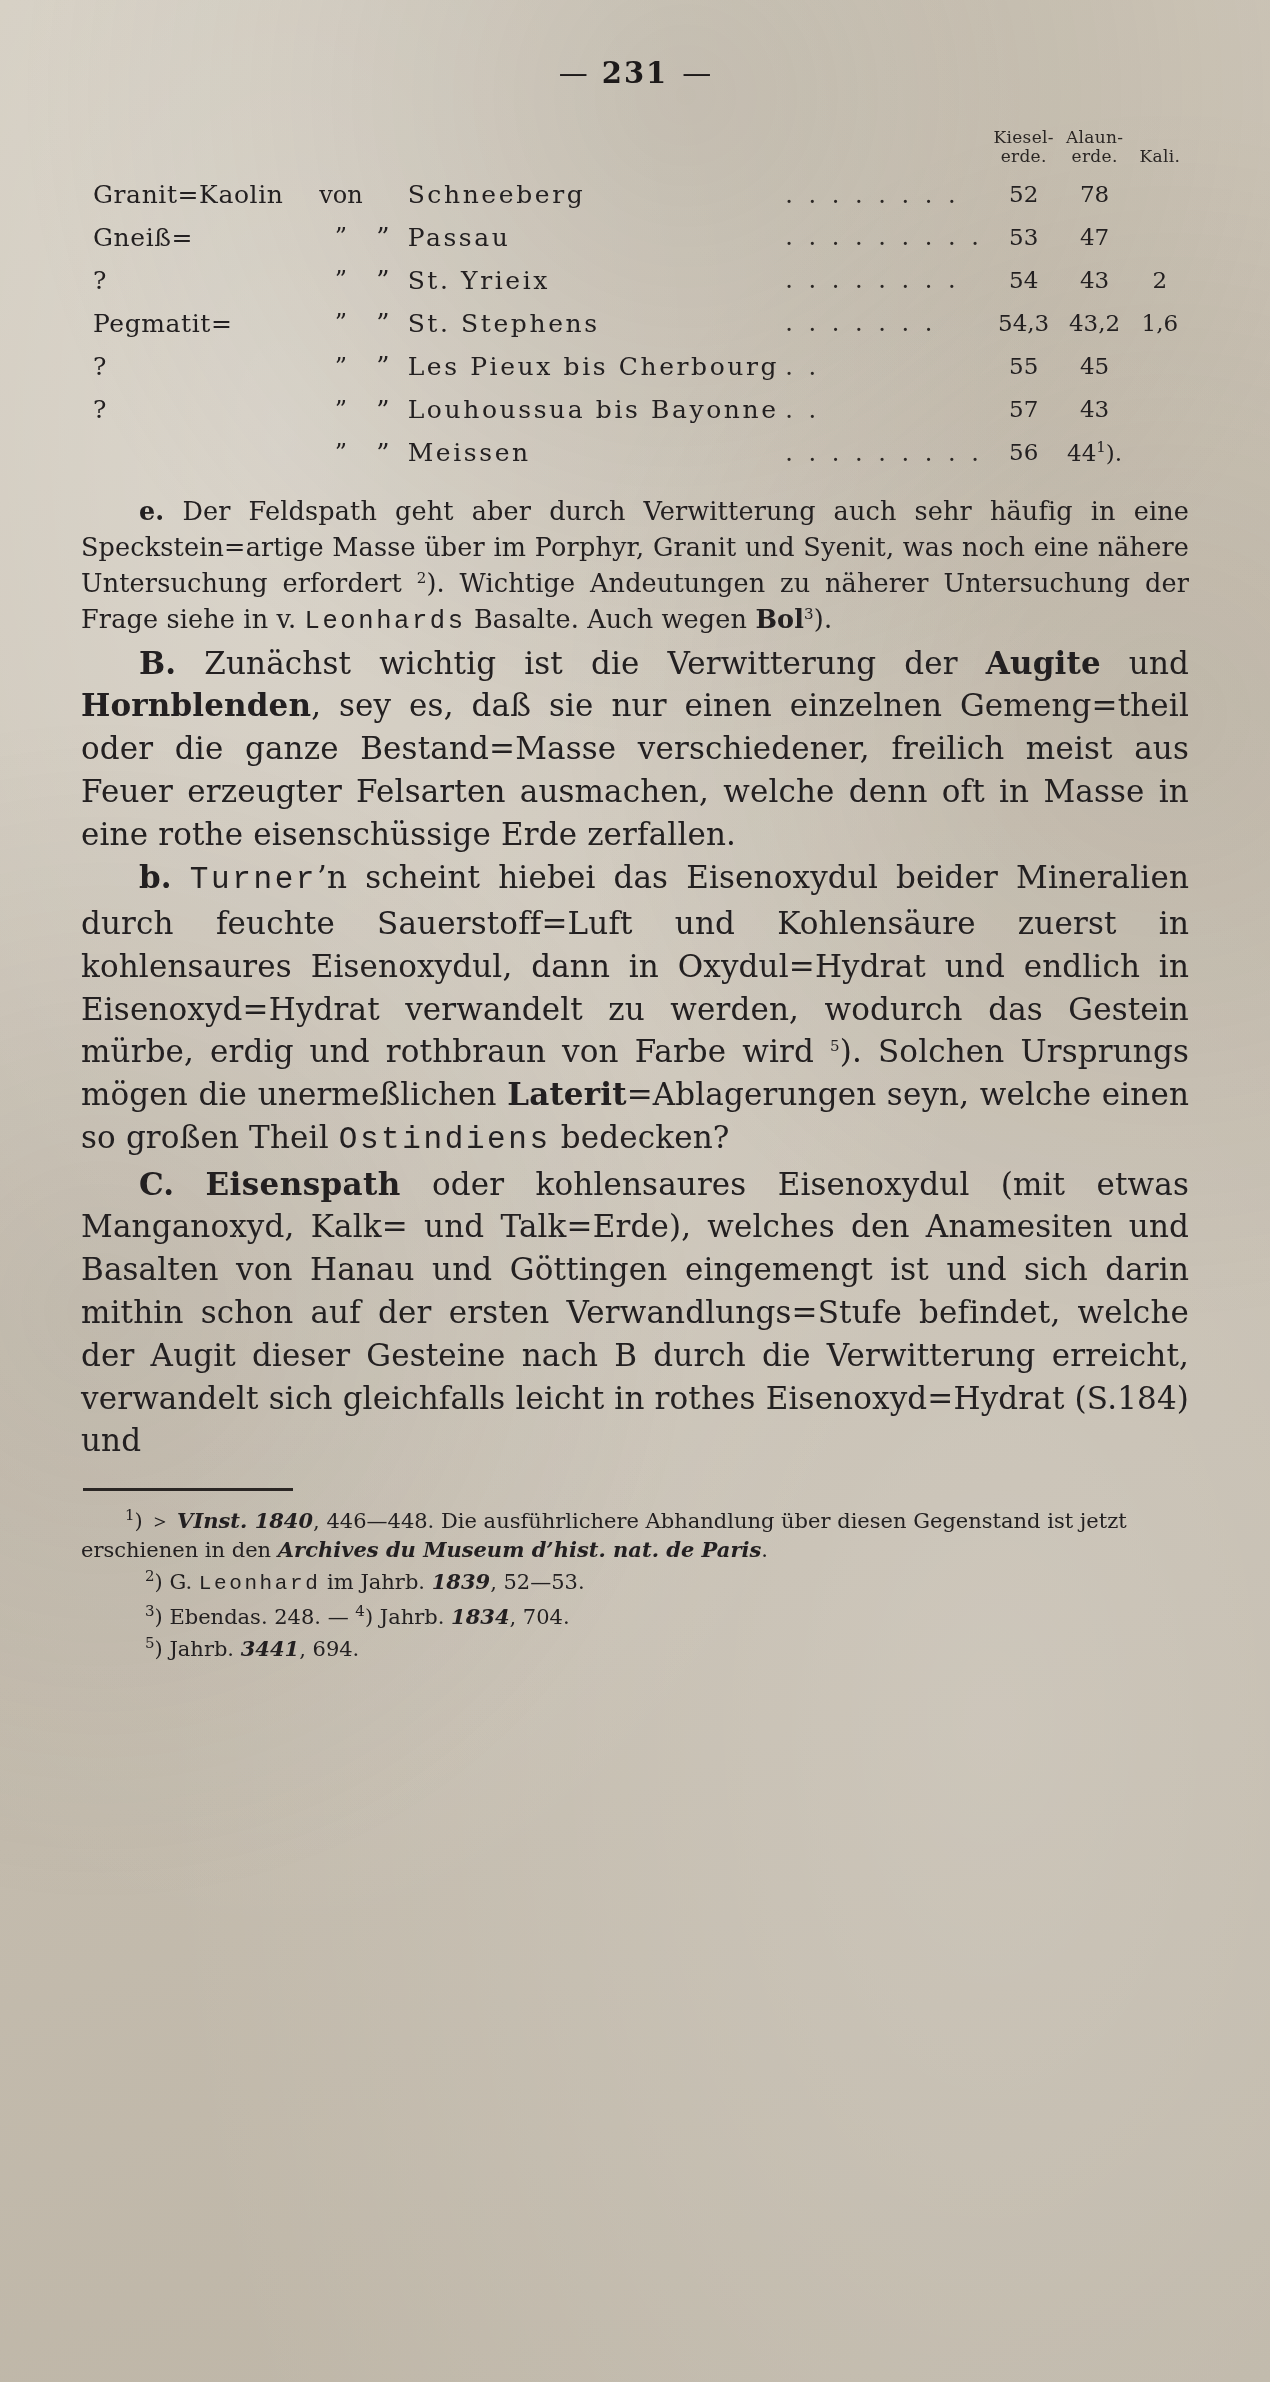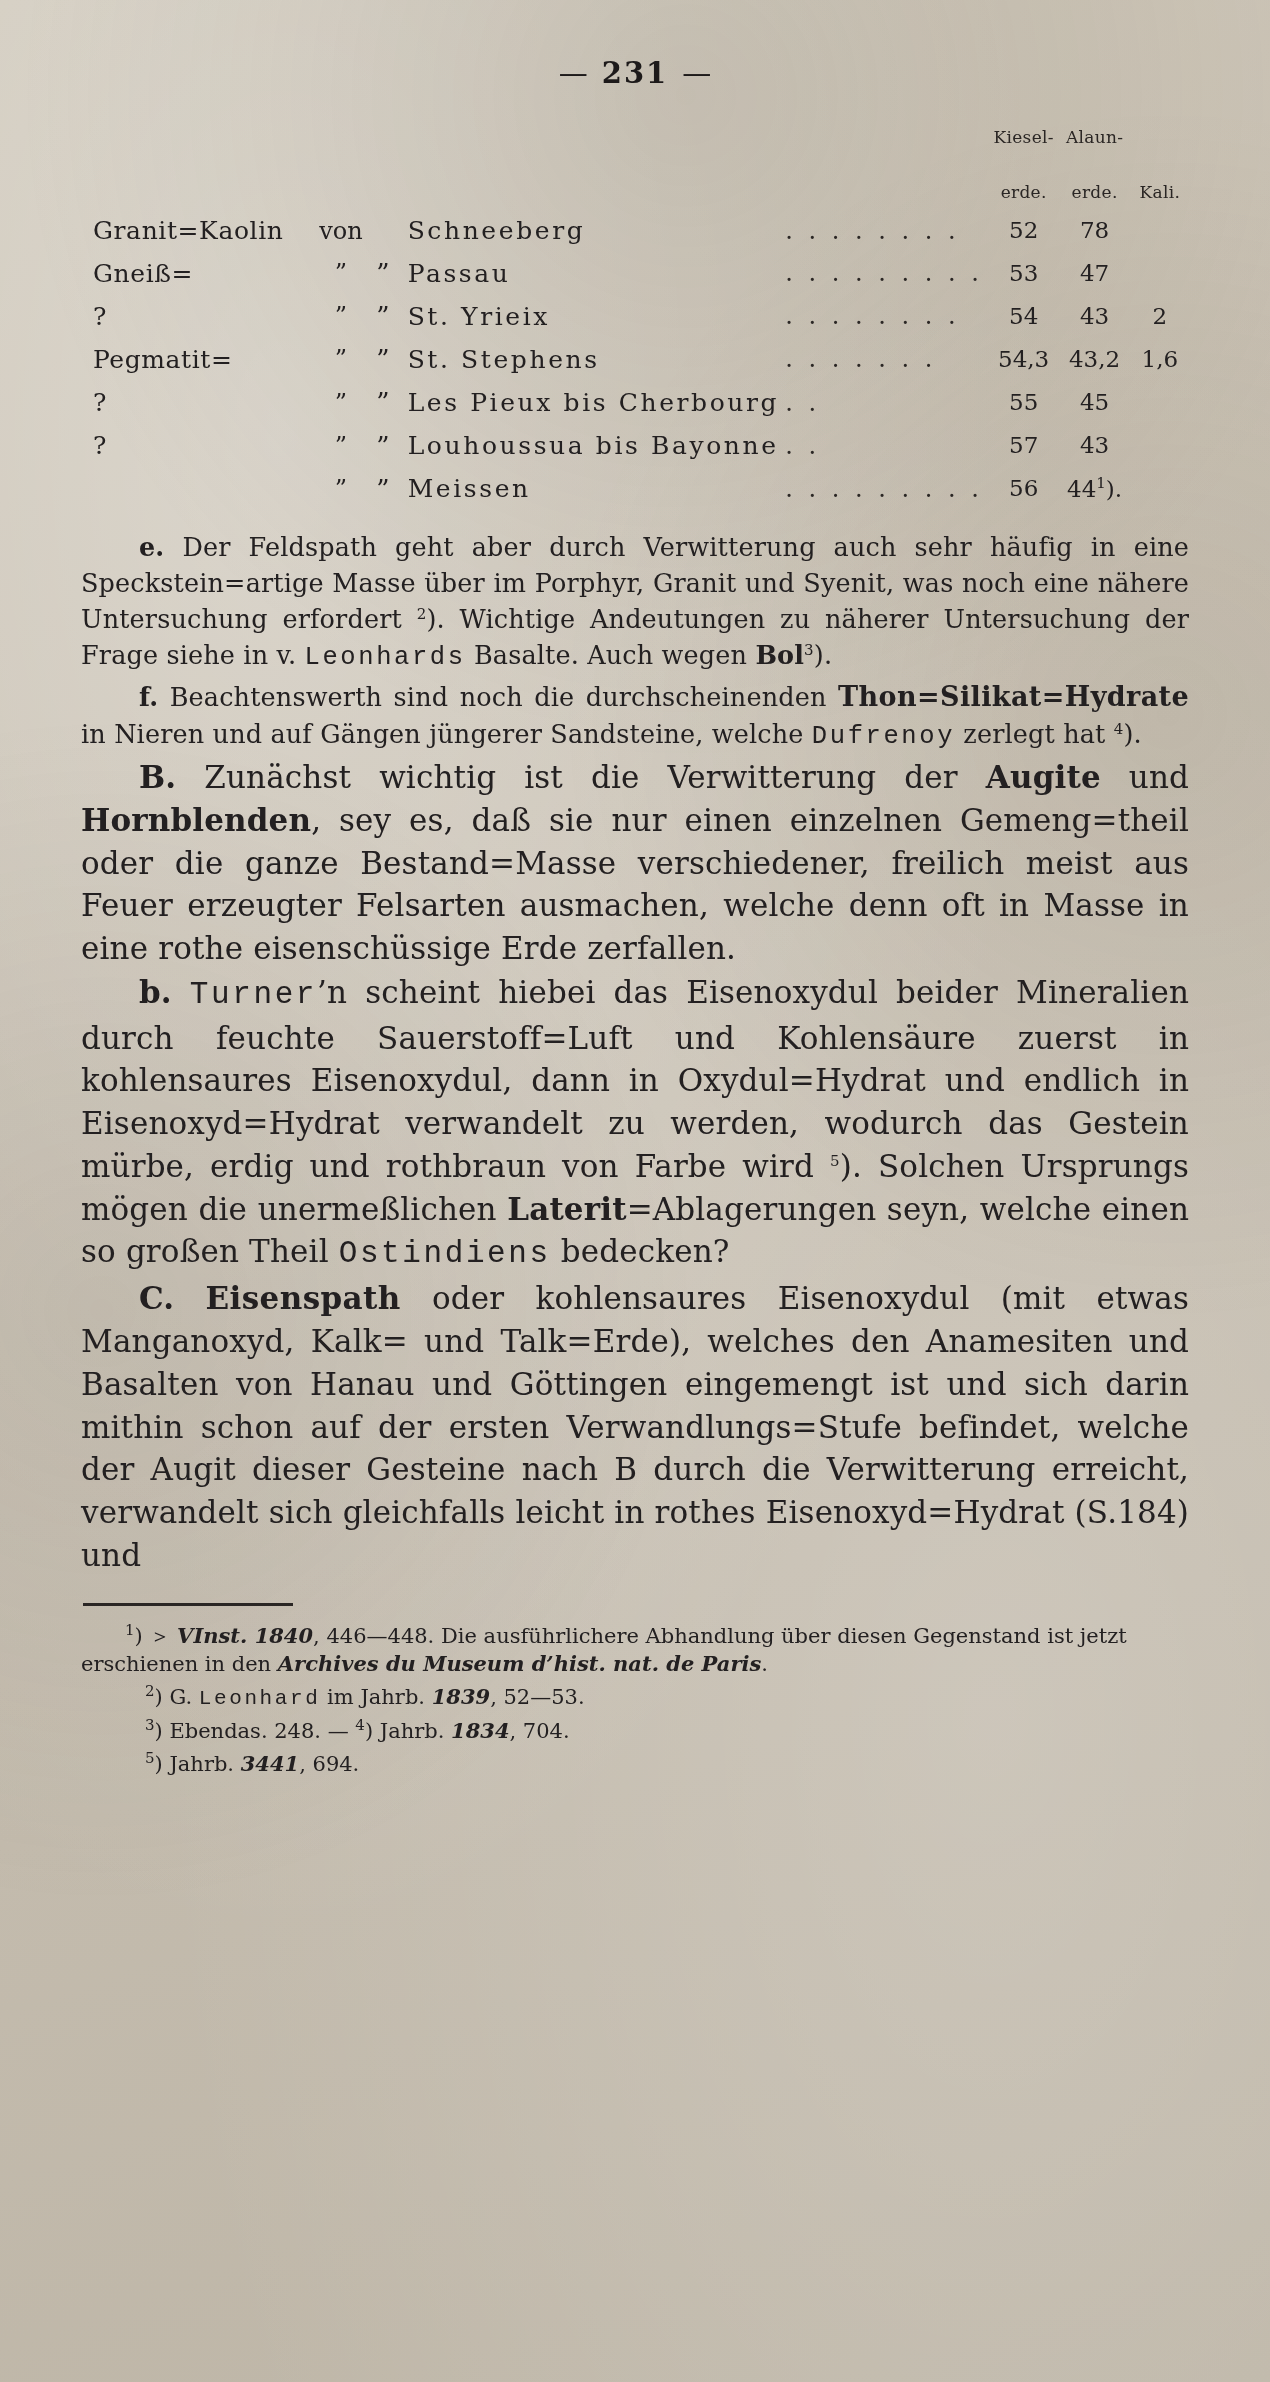--- a/index.html
+++ b/index.html
@@ -67,21 +67,21 @@
   table.analysis th {
     font-weight: 400;
     font-size: 17px;
     text-align: center;
     vertical-align: bottom;
     padding: 0 2px 8px 2px;
     font-family: "DejaVu Serif", serif;
     letter-spacing: 0.3px;
     color: #2a2624;
   }
-  table.analysis th .l2 { display: block; margin-top: 36px; }
+  table.analysis th .l2 { display: block; }
   td.c-name {
     white-space: nowrap;
     padding: 7px 0 7px 0;
     font-family: "DejaVu Serif", serif;
     letter-spacing: 0.6px;
   }
   td.c-q {
     width: 46px;
     text-align: center;
     font-size: 24px;
@@ -266,21 +266,20 @@
             <td class="c-num c-num3"></td>
           </tr>
         </tbody>
       </table>
     </div>
 
     <div class="body">
 
       <p class="ind"><span class="lead">e.</span><span> Der Feldspath geht aber durch Verwitterung auch sehr häufig in eine Speckstein=artige Masse über im Porphyr, Granit und Syenit, was noch eine nähere Untersuchung erfordert </span><span class="fnmark">2</span><span>). Wichtige Andeutungen zu näherer Untersuchung der Frage siehe in v. </span><span class="sp">Leonhards</span><span> Basalte. Auch wegen </span><span class="lead">Bol</span><span class="fnmark">3</span><span>).</span></p>
 
-      <p class="ind"><span class="lead">f.</span><span> Beachtenswerth sind noch die durchscheinenden </span><span class="gothbig">Thon=Silikat=Hydrate</span><span> in Nieren und auf Gängen jüngerer Sandsteine, welche </span><span class="sp">Dufrenoy</span><span> zerlegt hat </span><span class="fnmark">4</span><span>).</span></p>
 
       <p class="ind big"><span class="lead">B.</span><span> Zunächst wichtig ist die Verwitterung der </span><span class="lead">Augite</span><span> und </span><span class="lead">Hornblenden</span><span>, sey es, daß sie nur einen einzelnen Gemeng=theil oder die ganze Bestand=Masse verschiedener, freilich meist aus Feuer erzeugter Felsarten ausmachen, welche denn oft in Masse in eine rothe eisenschüssige Erde zerfallen.</span></p>
 
       <p class="ind big"><span class="lead">b.</span> <span class="sp">Turner</span><span>’n scheint hiebei das Eisenoxydul beider Mineralien durch feuchte Sauerstoff=Luft und Kohlensäure zuerst in kohlensaures Eisenoxydul, dann in Oxydul=Hydrat und endlich in Eisenoxyd=Hydrat verwandelt zu werden, wodurch das Gestein mürbe, erdig und rothbraun von Farbe wird </span><span class="fnmark">5</span><span>). Solchen Ursprungs mögen die unermeßlichen </span><span class="lead">Laterit</span><span>=Ablagerungen seyn, welche einen so großen Theil </span><span class="sp">Ostindiens</span><span> bedecken?</span></p>
 
       <p class="ind big"><span class="lead">C.</span> <span class="gothbig" style="font-size:31px">Eisenspath</span><span> oder kohlensaures Eisenoxydul (mit etwas Manganoxyd, Kalk= und Talk=Erde), welches den Anamesiten und Basalten von Hanau und Göttingen eingemengt ist und sich darin mithin schon auf der ersten Verwandlungs=Stufe befindet, welche der Augit dieser Gesteine nach </span><span class="roman">B</span><span> durch die Verwitterung erreicht, verwandelt sich gleichfalls leicht in rothes Eisenoxyd=Hydrat (</span><span class="roman">S.184</span><span>) und</span></p>
 
     </div>
 
     <div class="fn-rule"></div>

